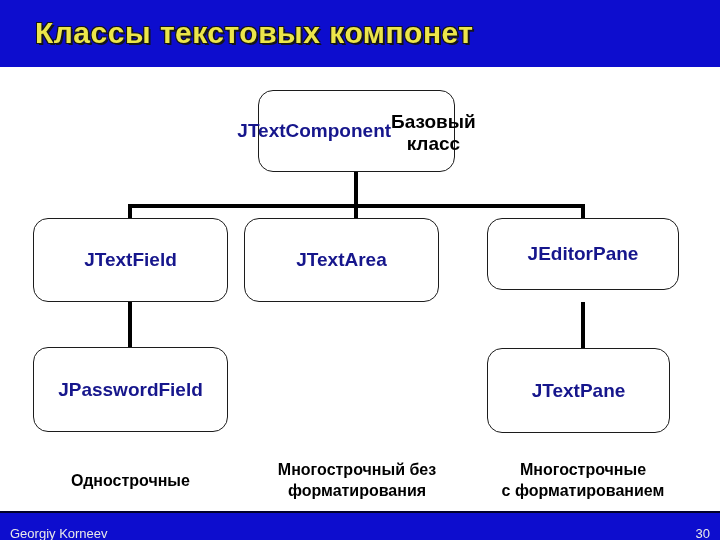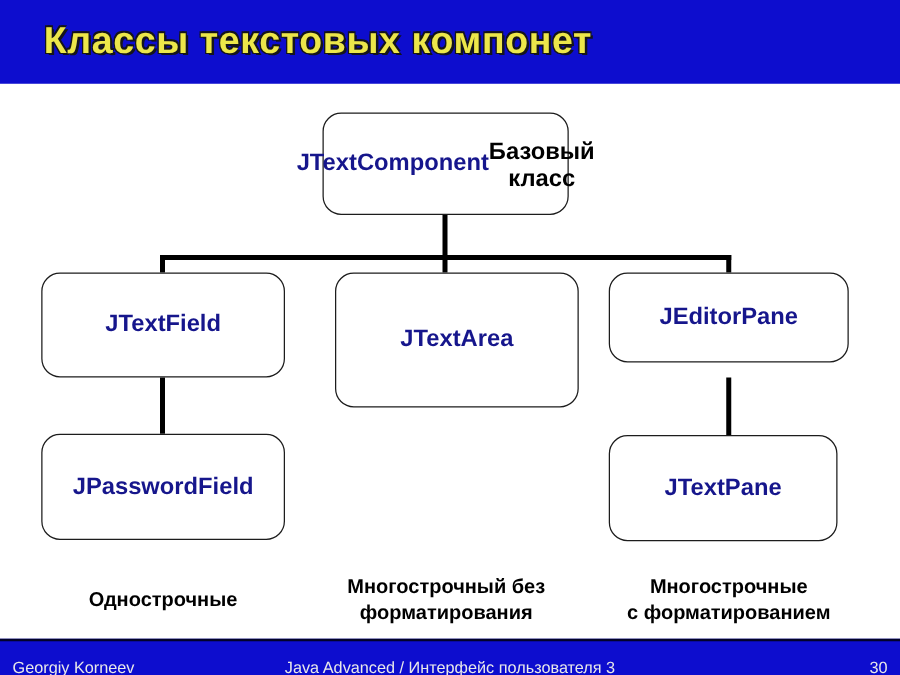--- a/index.html
+++ b/index.html
@@ -15,21 +15,21 @@
                         1px -1px 0 #15151a, -1px 1px 0 #15151a; }
 
   .node { position:absolute; box-sizing:border-box; border:1px solid #1c1c1c;
           border-radius:15px; background:#ffffff; display:flex; 
           align-items:center; justify-content:center; text-align:center; font-weight:700; }
   .node .cls { color:var(--class-name-color,#16168c); font-size:19px; line-height:22px; }
   .node .sub { color:#000000; font-size:19px; line-height:22px; margin-top:3px; }
 
   .n-root { left:258px; top:90px;  width:197px; height:82px; }
   .n-c1   { left:33px;  top:218px; width:195px; height:84px; }
-  .n-c2   { left:268px; top:218px; width:195px; height:108px; }
+  .n-c2   { left:244px; top:218px; width:195px; height:84px; }
   .n-c3   { left:487px; top:218px; width:192px; height:72px; }
   .n-g1   { left:33px;  top:347px; width:195px; height:85px; }
   .n-g2   { left:487px; top:348px; width:183px; height:85px; }
 
   .line { position:absolute; background:var(--line-color,#000000); }
   .l-root-v { left:354px; top:171px; width:4px;   height:47px; }
   .l-main-h { left:128px; top:204px; width:457px; height:4px;  }
   .l-stub-l { left:128px; top:204px; width:4px;   height:14px; }
   .l-stub-r { left:581px; top:204px; width:4px;   height:14px; }
   .l-left-v { left:128px; top:302px; width:4px;   height:45px; }
@@ -99,17 +99,16 @@
     </div>
     <div class="caption cap-3">
       <div>Многострочные</div>
       <div>с форматированием</div>
     </div>
 
   </div>
 
   <div class="footer">
     <span class="author">Georgiy Korneev</span>
-    <span class="center">Java Advanced / Интерфейс пользователя 3</span>
     <span class="page">30</span>
   </div>
 
 </div>
 
 </body></html>

